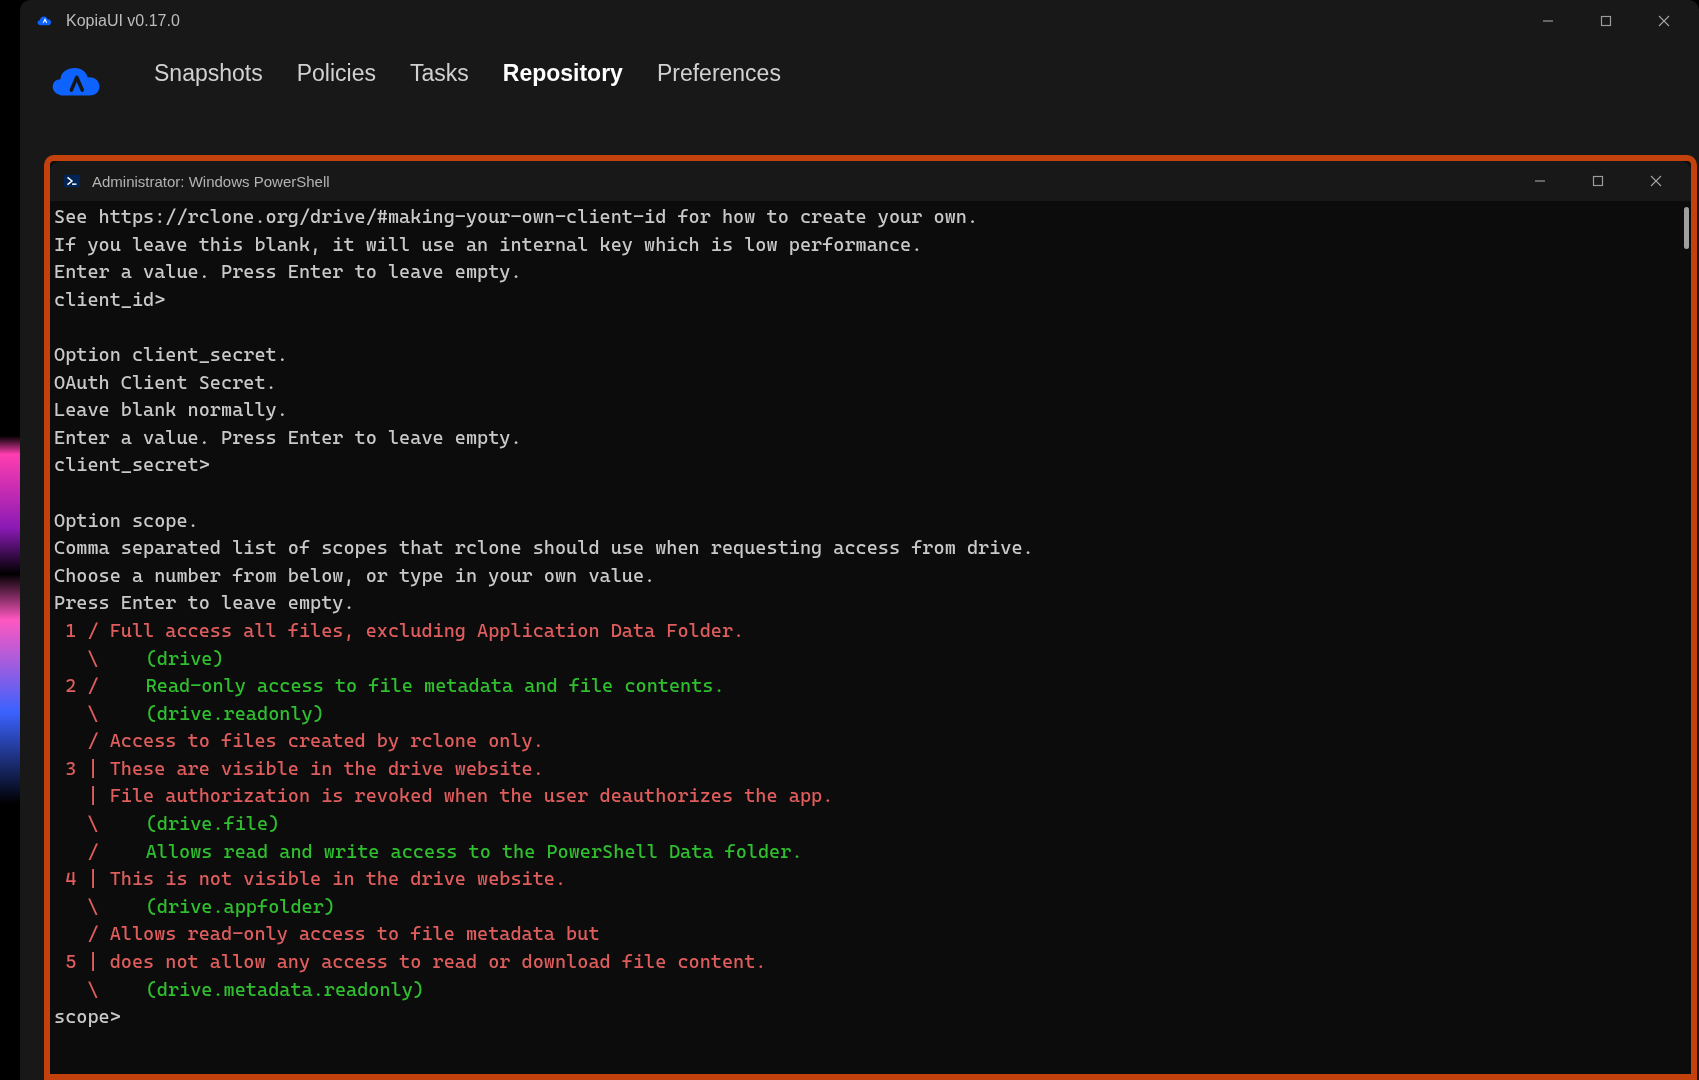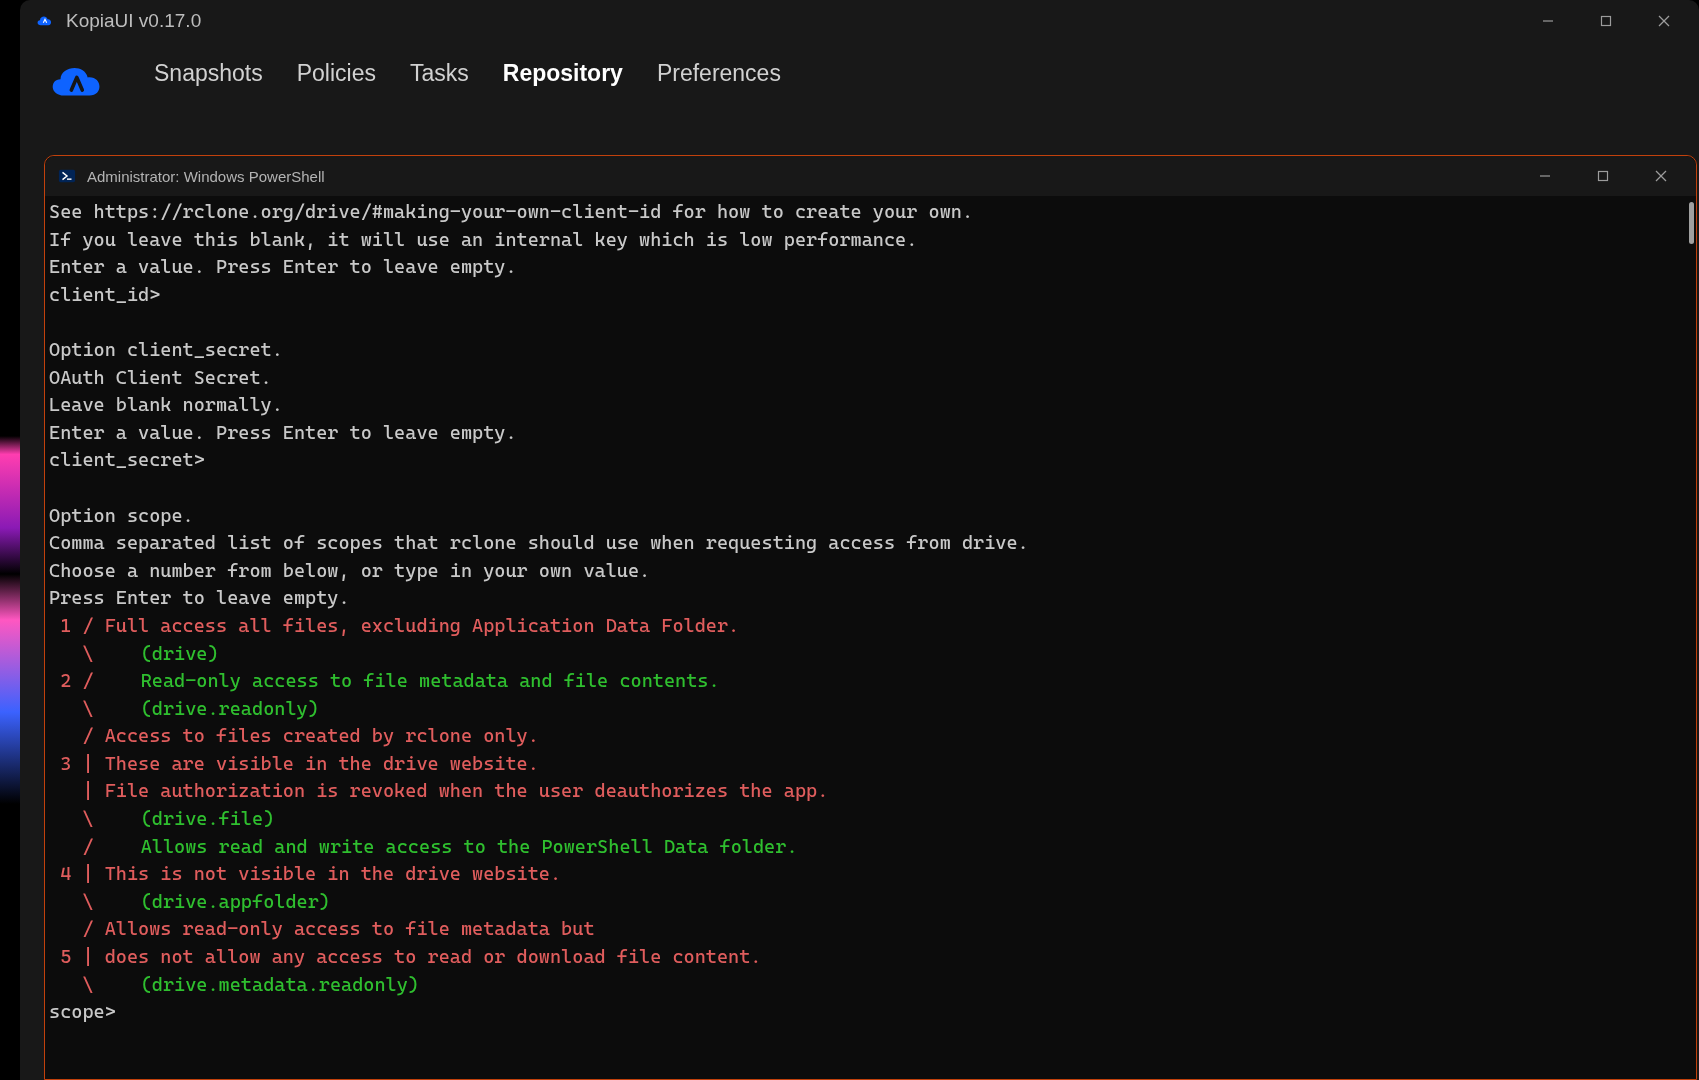--- a/index.html
+++ b/index.html
@@ -35,21 +35,21 @@
     bottom: 0;
     background: #181818;
     border-radius: 10px 10px 0 0;
   }
   .kopia-titlebar {
     height: 42px;
     display: flex;
     align-items: center;
     padding: 0 6px 0 14px;
     color: #bdbdbd;
-    font-size: 19px;
+    font-size: 16px;
   }
   .kopia-titlebar .app-icon-wrap {
     width: 22px;
     height: 22px;
     margin-right: 10px;
     display: flex;
     align-items: center;
     justify-content: center;
   }
   .kopia-titlebar .title { flex: 0 0 auto; }
@@ -88,21 +88,21 @@
 
   
   .ps-window {
     position: absolute;
     left: 24px;
     right: 2px;
     top: 155px;
     bottom: 0;
     background: #0c0c0c;
     border-radius: 10px 10px 0 0;
-    border: 1px solid #c2410c;
+    border: 6px solid #c2410c;
     display: flex;
     flex-direction: column;
   }
   .ps-titlebar {
     height: 40px;
     display: flex;
     align-items: center;
     padding: 0 6px 0 12px;
     background: #181818;
     border-top-left-radius: 10px;

